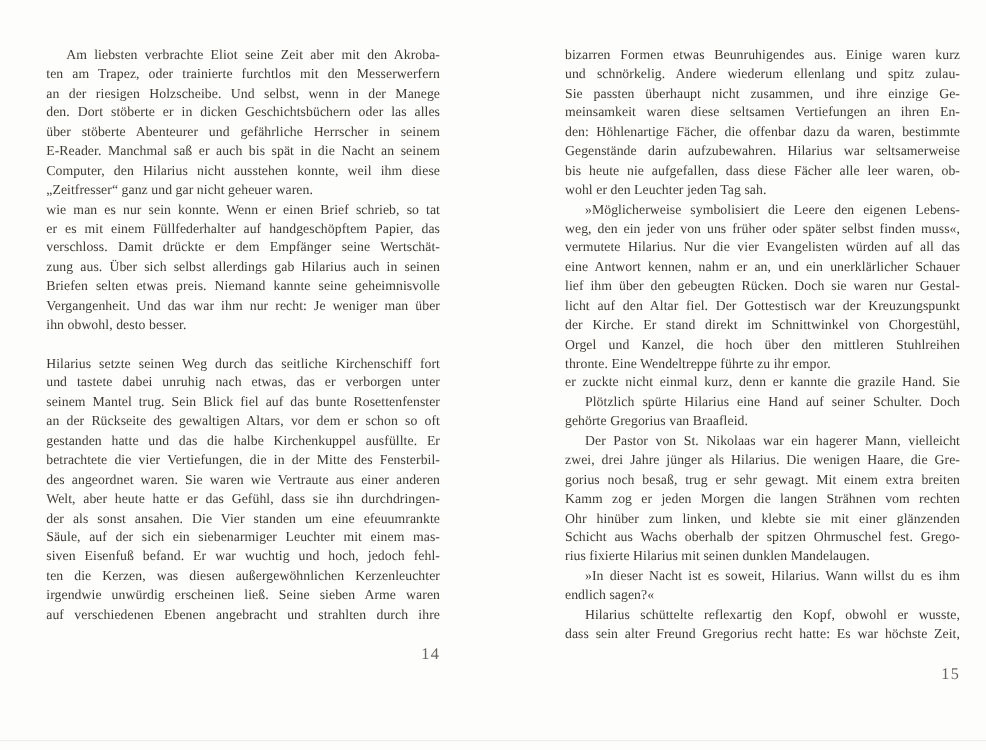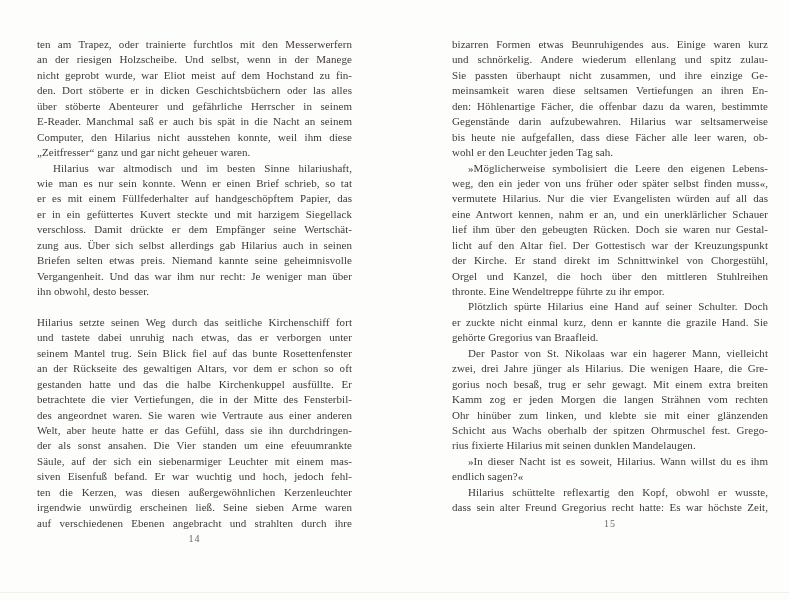--- a/index.html
+++ b/index.html
@@ -37,57 +37,55 @@
   .page-body .line.last {
     text-align-last: left;
   }
   .page-body .line.indent {
     text-indent: 16px;
   }
   .section-gap {
     height: 15.45px;
   }
   .page-number {
-    margin-top: 2px;
-    text-align: center;
-    font-size: 10px;
+    margin-top: 15px;
+    text-align: right;
+    font-size: 13px;
     letter-spacing: 1px;
     color: #6b6660;
   }
   .scan-edge {
     position: absolute;
     left: 0;
     right: 0;
     bottom: 7px;
     height: 1px;
     background: #eeeeeb;
   }
 </style>
 </head>
 <body>
 
 <div class="spread">
 
   <div class="page page-left">
     <div class="page-body">
         <div class="paragraph">
+          <div class="line indent">Am liebsten verbrachte Eliot seine Zeit aber mit den Akroba-</div>
           <div class="line">ten am Trapez, oder trainierte furchtlos mit den Messerwerfern</div>
           <div class="line">an der riesigen Holzscheibe. Und selbst, wenn in der Manege</div>
-          <div class="line">nicht geprobt wurde, war Eliot meist auf dem Hochstand zu fin-</div>
           <div class="line">den. Dort stöberte er in dicken Geschichtsbüchern oder las alles</div>
           <div class="line">über stöberte Abenteurer und gefährliche Herrscher in seinem</div>
           <div class="line">E-Reader. Manchmal saß er auch bis spät in die Nacht an seinem</div>
           <div class="line">Computer, den Hilarius nicht ausstehen konnte, weil ihm diese</div>
           <div class="line last">„Zeitfresser“ ganz und gar nicht geheuer waren.</div>
         </div>
         <div class="paragraph">
-          <div class="line indent">Hilarius war altmodisch und im besten Sinne hilariushaft,</div>
           <div class="line">wie man es nur sein konnte. Wenn er einen Brief schrieb, so tat</div>
           <div class="line">er es mit einem Füllfederhalter auf handgeschöpftem Papier, das</div>
-          <div class="line">er in ein gefüttertes Kuvert steckte und mit harzigem Siegellack</div>
           <div class="line">verschloss. Damit drückte er dem Empfänger seine Wertschät-</div>
           <div class="line">zung aus. Über sich selbst allerdings gab Hilarius auch in seinen</div>
           <div class="line">Briefen selten etwas preis. Niemand kannte seine geheimnisvolle</div>
           <div class="line">Vergangenheit. Und das war ihm nur recht: Je weniger man über</div>
           <div class="line last">ihn obwohl, desto besser.</div>
         </div>
         <div class="section-gap"></div>
         <div class="paragraph">
           <div class="line">Hilarius setzte seinen Weg durch das seitliche Kirchenschiff fort</div>
           <div class="line">und tastete dabei unruhig nach etwas, das er verborgen unter</div>
@@ -125,22 +123,22 @@
           <div class="line">weg, den ein jeder von uns früher oder später selbst finden muss«,</div>
           <div class="line">vermutete Hilarius. Nur die vier Evangelisten würden auf all das</div>
           <div class="line">eine Antwort kennen, nahm er an, und ein unerklärlicher Schauer</div>
           <div class="line">lief ihm über den gebeugten Rücken. Doch sie waren nur Gestal-</div>
           <div class="line">licht auf den Altar fiel. Der Gottestisch war der Kreuzungspunkt</div>
           <div class="line">der Kirche. Er stand direkt im Schnittwinkel von Chorgestühl,</div>
           <div class="line">Orgel und Kanzel, die hoch über den mittleren Stuhlreihen</div>
           <div class="line last">thronte. Eine Wendeltreppe führte zu ihr empor.</div>
         </div>
         <div class="paragraph">
+          <div class="line">er zuckte nicht einmal kurz, denn er kannte die grazile Hand. Sie</div>
           <div class="line indent">Plötzlich spürte Hilarius eine Hand auf seiner Schulter. Doch</div>
-          <div class="line">er zuckte nicht einmal kurz, denn er kannte die grazile Hand. Sie</div>
           <div class="line last">gehörte Gregorius van Braafleid.</div>
         </div>
         <div class="paragraph">
           <div class="line indent">Der Pastor von St. Nikolaas war ein hagerer Mann, vielleicht</div>
           <div class="line">zwei, drei Jahre jünger als Hilarius. Die wenigen Haare, die Gre-</div>
           <div class="line">gorius noch besaß, trug er sehr gewagt. Mit einem extra breiten</div>
           <div class="line">Kamm zog er jeden Morgen die langen Strähnen vom rechten</div>
           <div class="line">Ohr hinüber zum linken, und klebte sie mit einer glänzenden</div>
           <div class="line">Schicht aus Wachs oberhalb der spitzen Ohrmuschel fest. Grego-</div>
           <div class="line last">rius fixierte Hilarius mit seinen dunklen Mandelaugen.</div>

